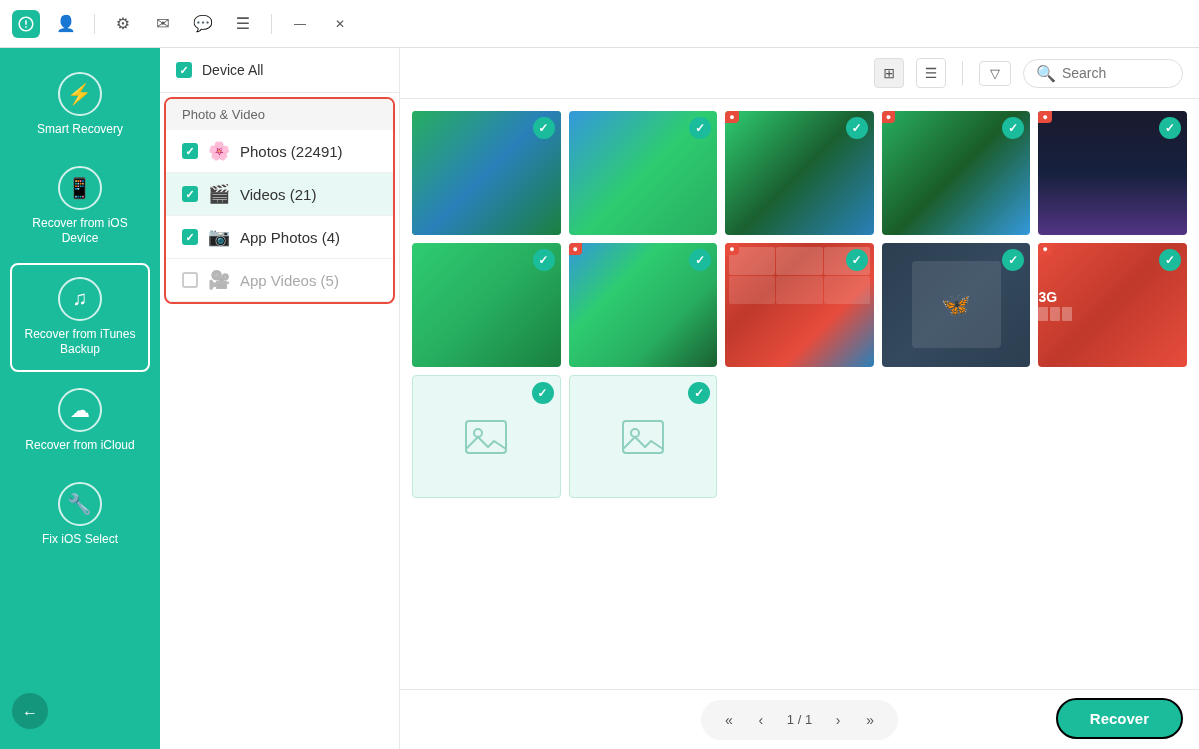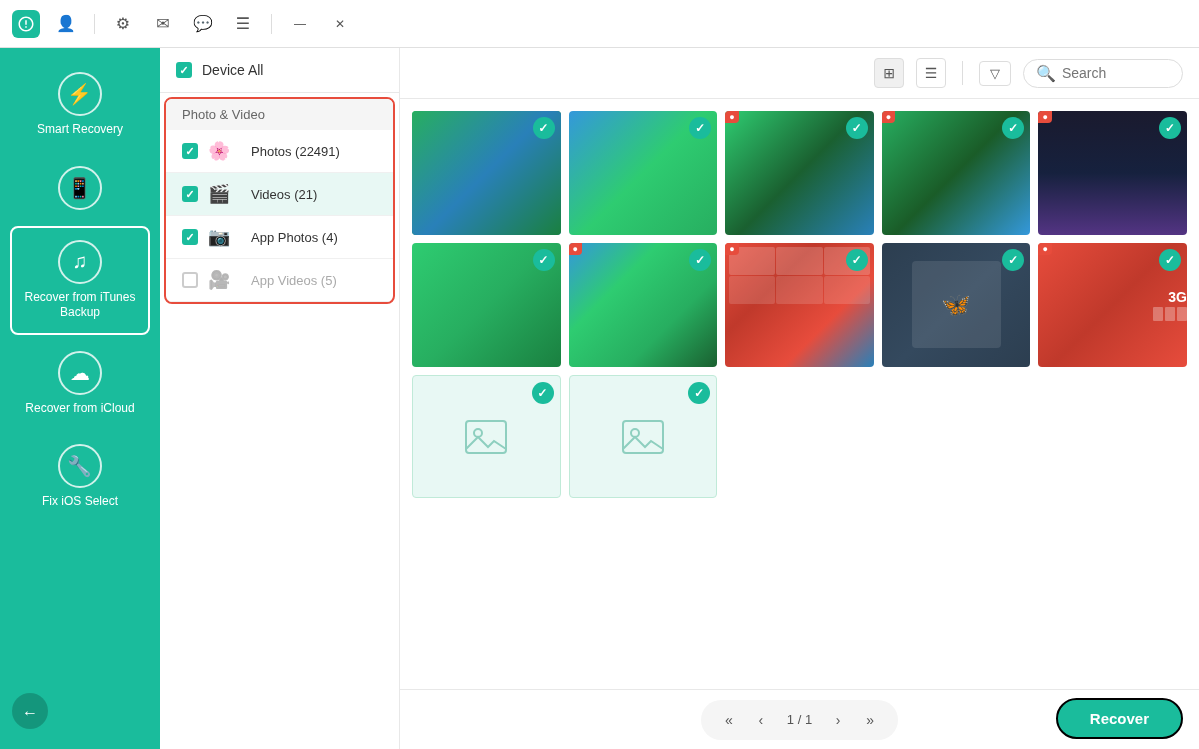--- a/index.html
+++ b/index.html
@@ -116,21 +116,21 @@
     .category-item {
       display: flex;
       align-items: center;
       gap: 10px;
       padding: 10px 16px;
       cursor: pointer;
       border-bottom: 1px solid #f0f0f0;
     }
     .category-item.selected { background: #e8f8f4; }
     .category-item .cat-icon { font-size: 18px; width: 22px; text-align: center; }
-    .category-item .cat-label { font-size: 13px; color: #333; flex: 1; margin-left: 11px; }
+    .category-item .cat-label { font-size: 15px; color: #333; flex: 1; }
     .category-item .cat-label.disabled { color: #aaa; }
 
     
     .checkbox {
       width: 16px; height: 16px;
       border: 2px solid #1abc9c;
       border-radius: 3px;
       background: #1abc9c;
       display: flex; align-items: center; justify-content: center;
       flex-shrink: 0;
@@ -311,20 +311,21 @@
 
 <div class="app-body">
 
   <div class="sidebar">
     <div class="sidebar-item">
       <div class="icon-circle">⚡</div>
       <span class="item-label">Smart Recovery</span>
     </div>
     <div class="sidebar-item">
       <div class="icon-circle">📱</div>
+      <span class="item-label">Recover from iOS Device</span>
     </div>
     <div class="sidebar-item active">
       <div class="icon-circle">♫</div>
       <span class="item-label">Recover from iTunes Backup</span>
     </div>
     <div class="sidebar-item">
       <div class="icon-circle">☁</div>
       <span class="item-label">Recover from iCloud</span>
     </div>
     <div class="sidebar-item">
@@ -425,21 +426,21 @@
       </div>
       <div class="photo-thumb" style="background:linear-gradient(135deg,#2c3e50,#34495e,#2c3e50)">
         <div style="position:absolute;inset:0;display:flex;align-items:center;justify-content:center">
           <div style="width:60%;height:70%;background:rgba(255,255,255,0.1);border-radius:4px;display:flex;align-items:center;justify-content:center">
             <span style="font-size:24px">🦋</span>
           </div>
         </div>
         <div class="check-badge">✓</div>
       </div>
       <div class="photo-thumb" style="background:linear-gradient(135deg,#e74c3c,#c0392b,#e74c3c)">
-        <div style="position:absolute;inset:0;display:flex;flex-direction:column;align-items:flex-end;justify-content:center;color:white;font-size:9px;gap:2px">
+        <div style="position:absolute;inset:0;display:flex;flex-direction:column;align-items:flex-start;justify-content:center;color:white;font-size:9px;gap:2px">
           <div style="font-size:14px;font-weight:bold">3G</div>
           <div style="display:flex;gap:2px">
             <div style="width:10px;height:14px;background:rgba(255,255,255,0.3);border-radius:1px"></div>
             <div style="width:10px;height:14px;background:rgba(255,255,255,0.3);border-radius:1px"></div>
             <div style="width:10px;height:14px;background:rgba(255,255,255,0.3);border-radius:1px"></div>
           </div>
         </div>
         <div class="red-badge">●</div>
         <div class="check-badge">✓</div>
       </div>

